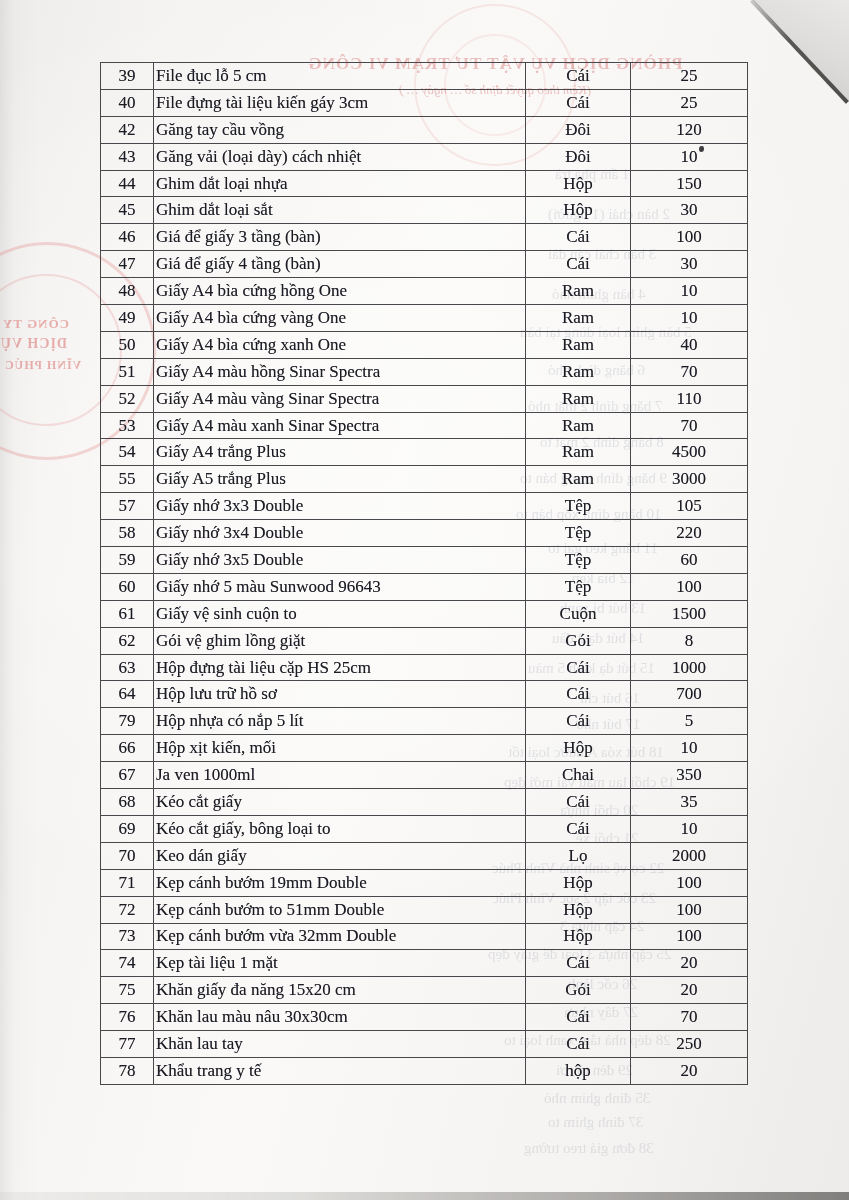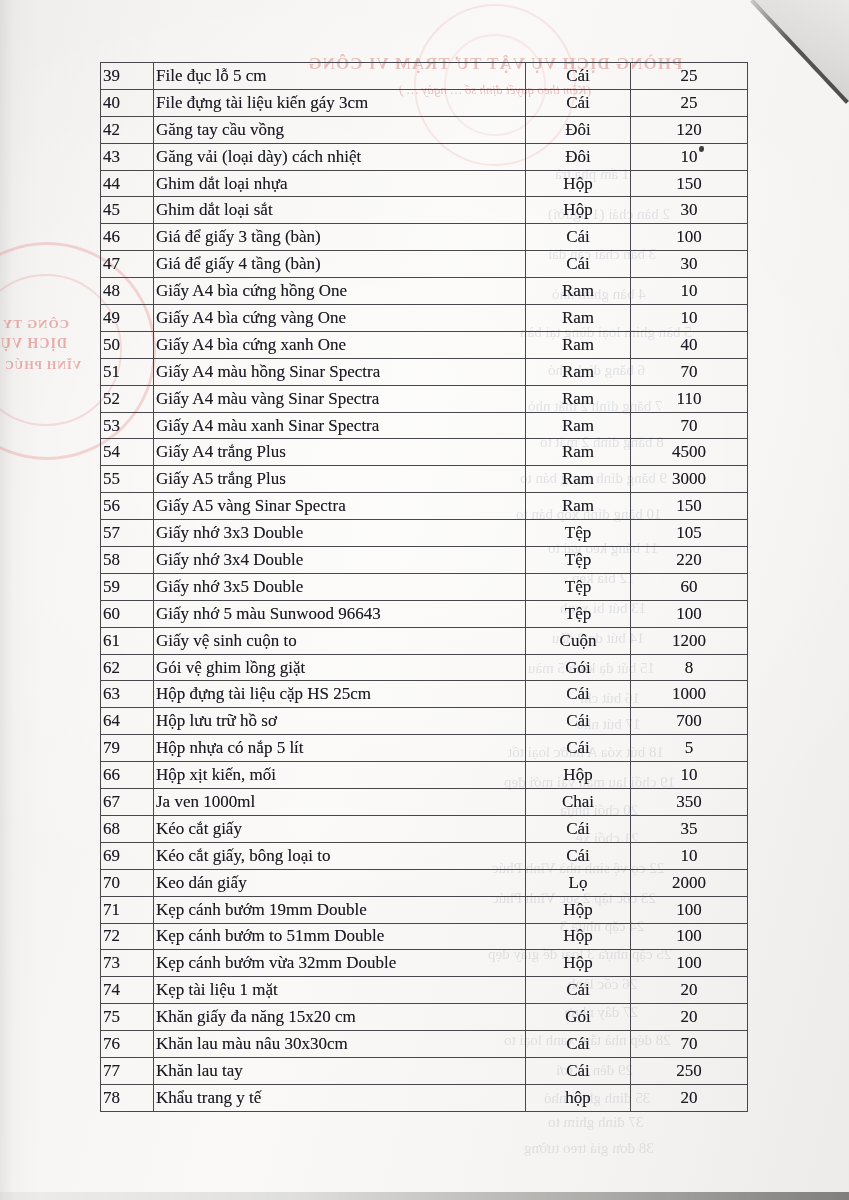--- a/index.html
+++ b/index.html
@@ -66,21 +66,21 @@
   table.supply{
     position:absolute; left:100px; top:62px; width:648px;
     border-collapse:collapse; table-layout:fixed;
     font-size:17px; color:#1b1b24;
   }
   table.supply td{
     border:1.4px solid #47474c; height:25.9px; padding:0 2px;
     overflow:hidden; white-space:nowrap;
     text-shadow:0 0 0.5px rgba(20,20,30,0.45);
   }
-  td.c-no{}
+  td.c-no{text-align:center;}
   td.c-name{padding-left:11px;font-family:Liberation Serif, serif;}
   td.c-unit{text-align:center;}
   td.c-qty{text-align:center;}
 
   .ink-speck{position:absolute; left:699px; top:146px; width:5px; height:6px;
     background:rgba(30,30,34,0.85); border-radius:50% 40% 55% 45%;}
 </style>
 </head>
 <body>
 
@@ -233,26 +233,20 @@
       <td class="c-unit">Ram</td>
       <td class="c-qty">4500</td>
     </tr>
         <tr>
       <td class="c-no">55</td>
       <td class="c-name">Giấy A5 trắng Plus</td>
       <td class="c-unit">Ram</td>
       <td class="c-qty">3000</td>
     </tr>
         <tr>
-      <td class="c-no">56</td>
-      <td class="c-name">Giấy A5 vàng Sinar Spectra</td>
-      <td class="c-unit">Ram</td>
-      <td class="c-qty">150</td>
-    </tr>
-        <tr>
       <td class="c-no">57</td>
       <td class="c-name">Giấy nhớ 3x3 Double</td>
       <td class="c-unit">Tệp</td>
       <td class="c-qty">105</td>
     </tr>
         <tr>
       <td class="c-no">58</td>
       <td class="c-name">Giấy nhớ 3x4 Double</td>
       <td class="c-unit">Tệp</td>
       <td class="c-qty">220</td>
@@ -266,21 +260,21 @@
         <tr>
       <td class="c-no">60</td>
       <td class="c-name">Giấy nhớ 5 màu Sunwood 96643</td>
       <td class="c-unit">Tệp</td>
       <td class="c-qty">100</td>
     </tr>
         <tr>
       <td class="c-no">61</td>
       <td class="c-name">Giấy vệ sinh cuộn to</td>
       <td class="c-unit">Cuộn</td>
-      <td class="c-qty">1200</td>
+      <td class="c-qty">1500</td>
     </tr>
         <tr>
       <td class="c-no">62</td>
       <td class="c-name">Gói vệ ghim lồng giặt</td>
       <td class="c-unit">Gói</td>
       <td class="c-qty">8</td>
     </tr>
         <tr>
       <td class="c-no">63</td>
       <td class="c-name">Hộp đựng tài liệu cặp HS 25cm</td>

